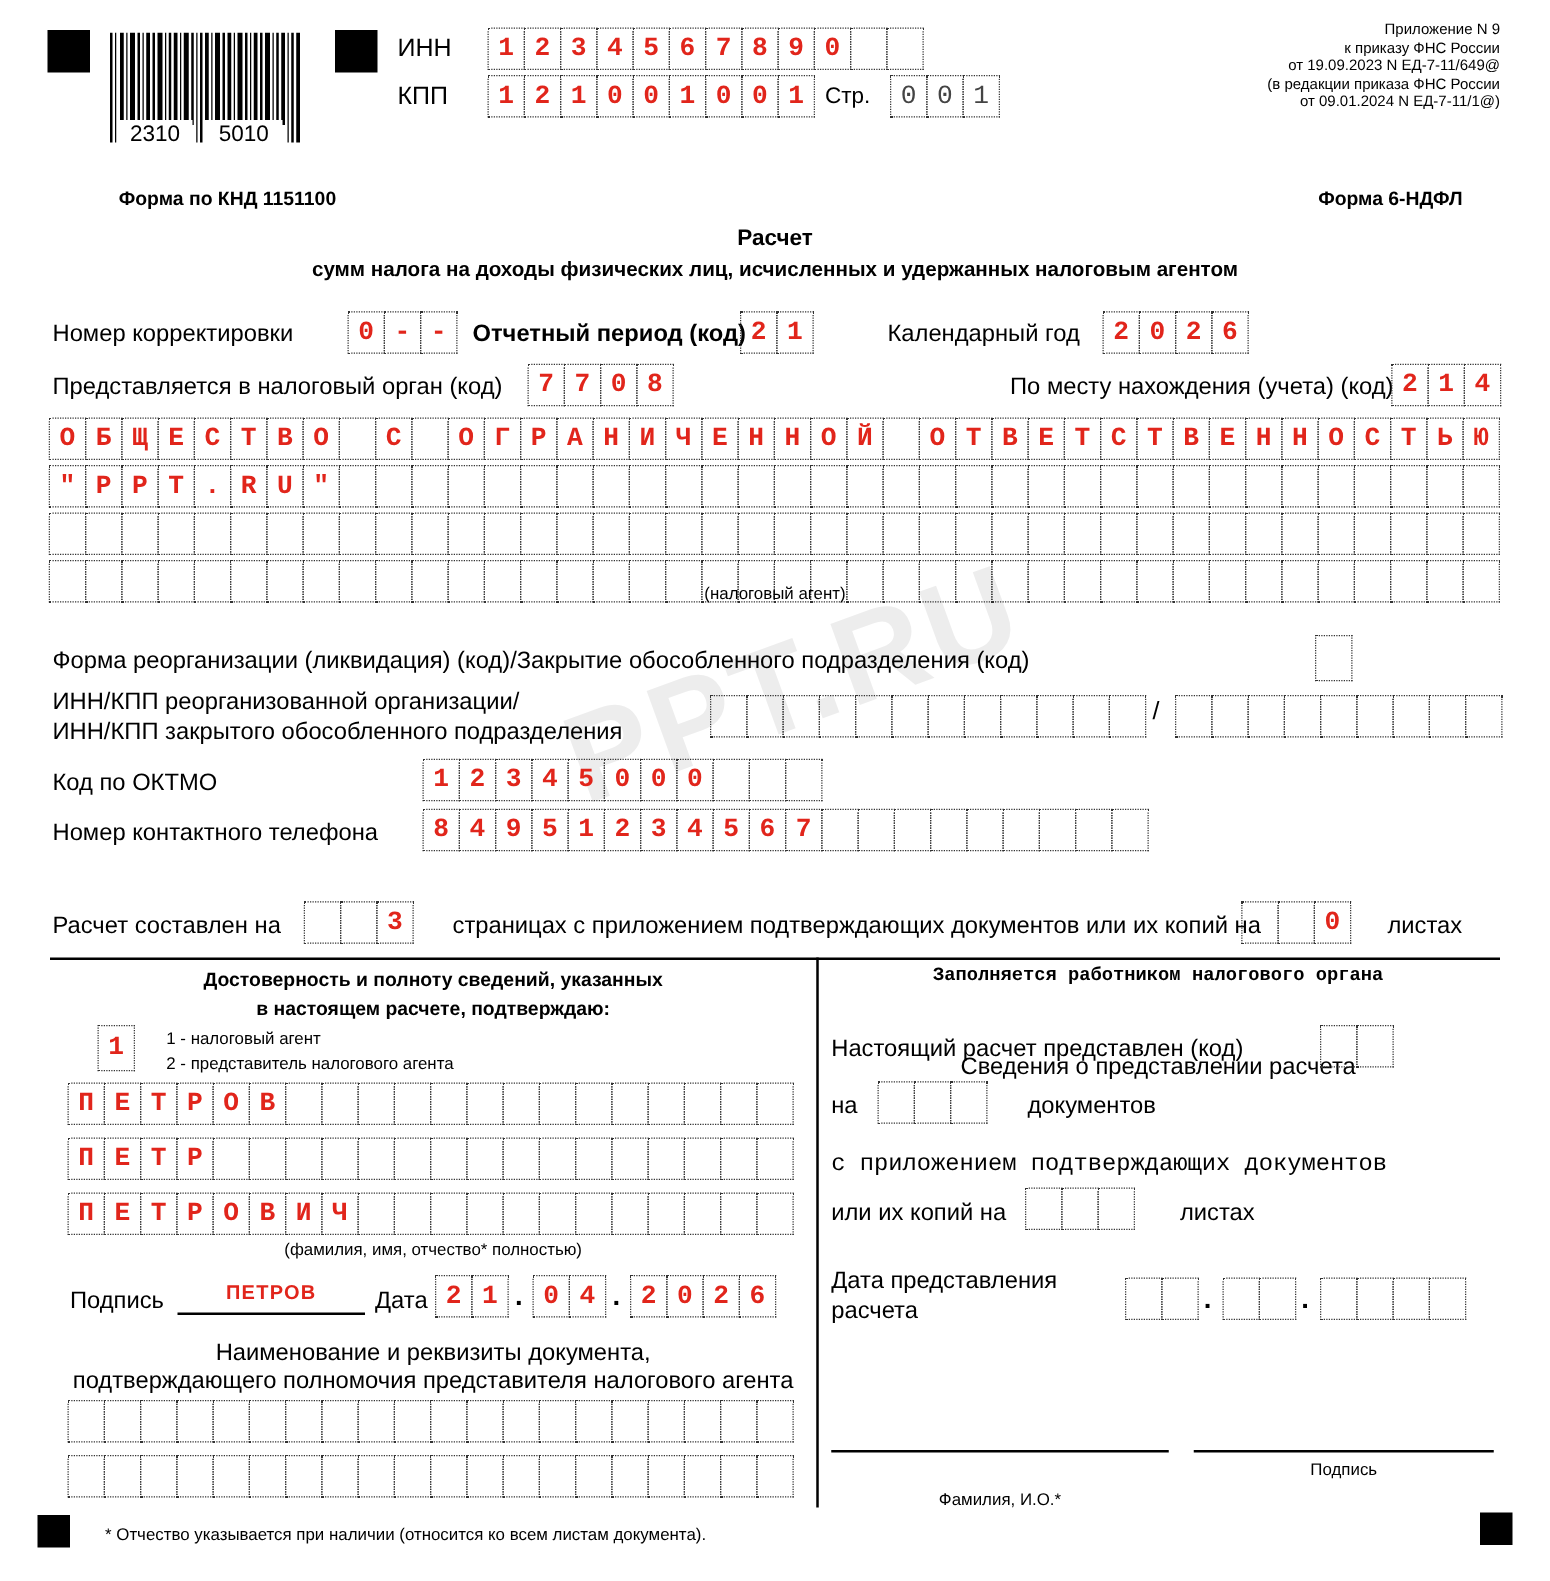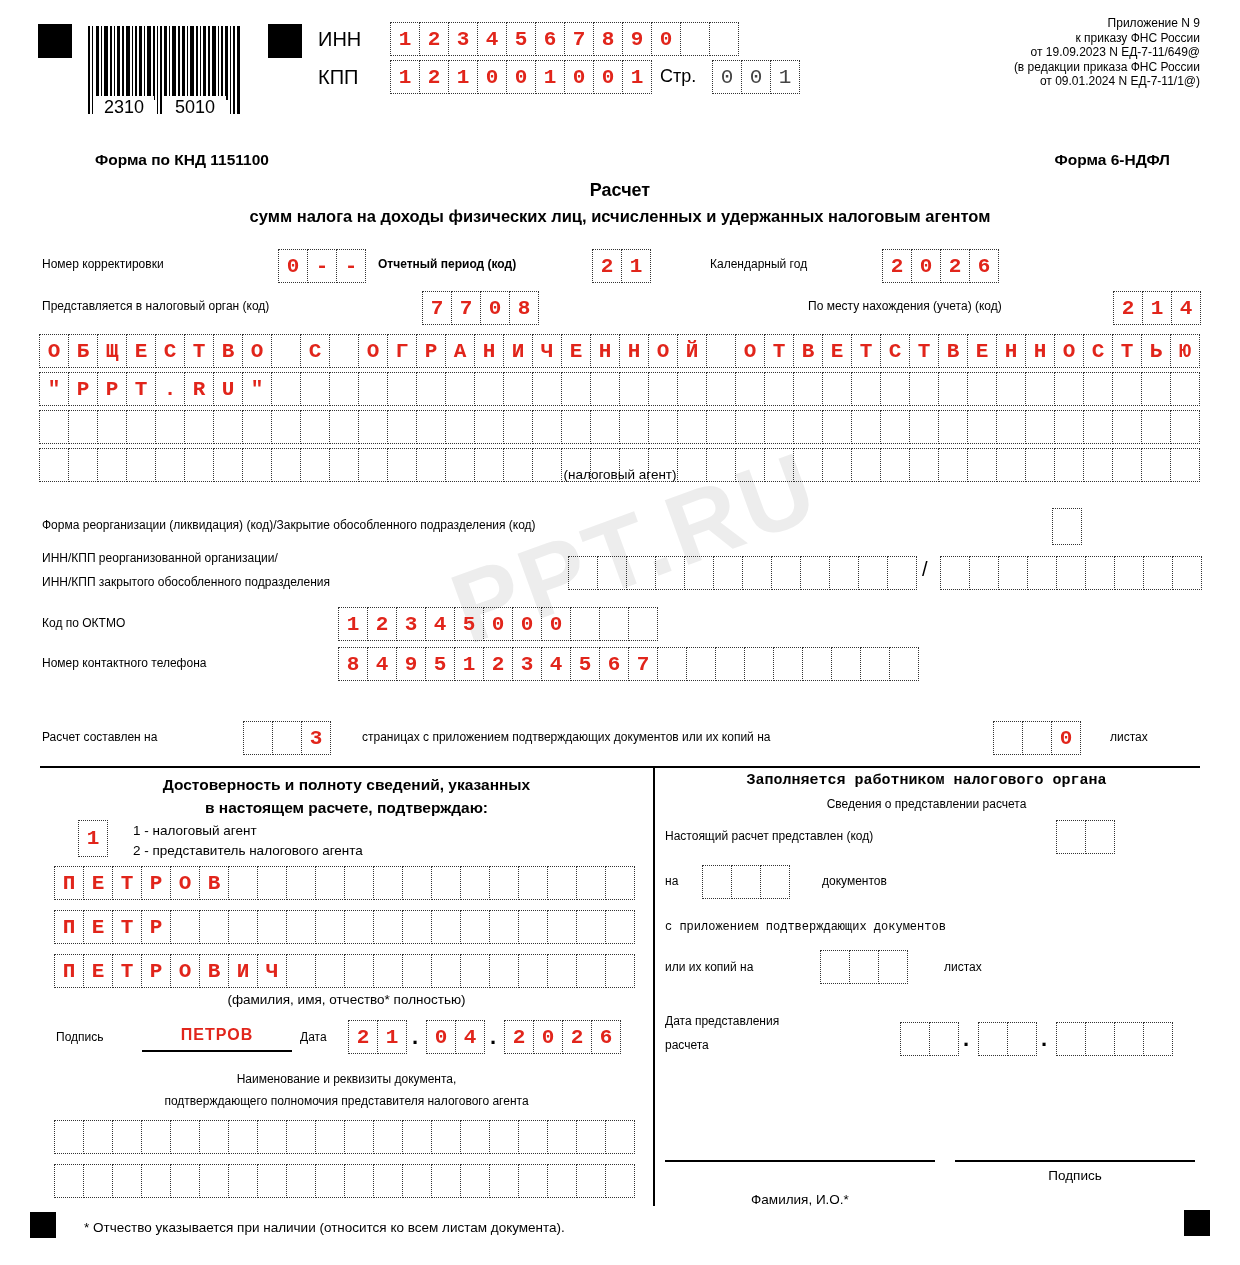--- a/index.html
+++ b/index.html
@@ -1,19 +1,19 @@
 <!DOCTYPE html>
 <html><head>
 <meta charset="utf-8">
 <style>
   html,body{margin:0;padding:0;background:#fff;}
   #page{position:relative;width:1240px;height:1265px;background:#fff;overflow:hidden;
         font-family:"Liberation Sans",sans-serif;color:#000;}
   .abs{position:absolute;}
-  .lbl{font-size:12px;white-space:nowrap;}
+  .lbl{font-size:19px;white-space:nowrap;}
   .lbl-sm{font-size:13.5px;white-space:nowrap;}
   .b{font-weight:700;}
   .ctr{text-align:center;}
   .sq{position:absolute;background:#000;}
   .cells{display:inline-flex;}
   .cell{box-sizing:border-box;width:30px;height:34px;border:1px dotted #333;
         display:inline-flex;align-items:center;justify-content:center;
         font-family:"Liberation Mono",monospace;font-weight:700;font-size:21px;
         color:#e1251b;background:transparent;}
   .cell + .cell{margin-left:-1px;}
@@ -565,21 +565,21 @@
       <span class="cell"></span>
       <span class="cell"></span>
       <span class="cell"></span>
       <span class="cell"></span>
       <span class="cell"></span>
       <span class="cell"></span>
       <span class="cell"></span>
     </span>
 
   <div class="abs b ctr" style="left:653px;top:772px;width:547px;font-size:15px;font-family:Liberation Mono, monospace;">Заполняется работником налогового органа</div>
-  <div class="abs lbl ctr" style="left:653px;top:797px;width:547px;text-align:center;">Сведения о представлении расчета</div>
+  <div class="abs lbl ctr" style="left:653px;top:843px;width:547px;text-align:center;">Сведения о представлении расчета</div>
 
   <div class="abs lbl" style="left:665px;top:829px;">Настоящий расчет представлен (код)</div>
   <span class="abs cells" style="left:1056px;top:820px;">
       <span class="cell"></span>
       <span class="cell"></span>
     </span>
 
   <div class="abs lbl" style="left:665px;top:874px;">на</div>
   <span class="abs cells" style="left:702px;top:865px;">
       <span class="cell"></span>

